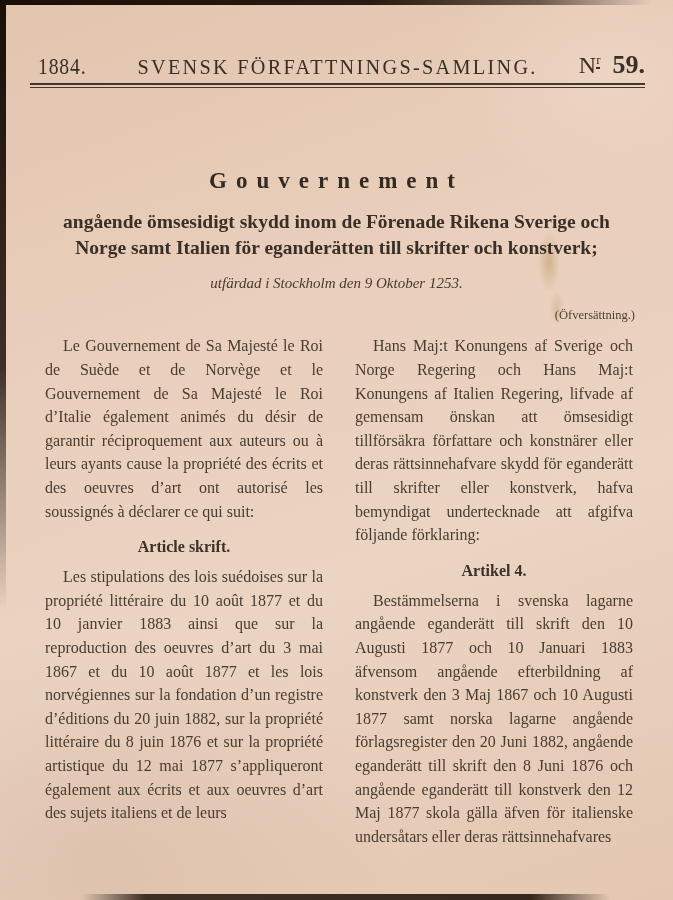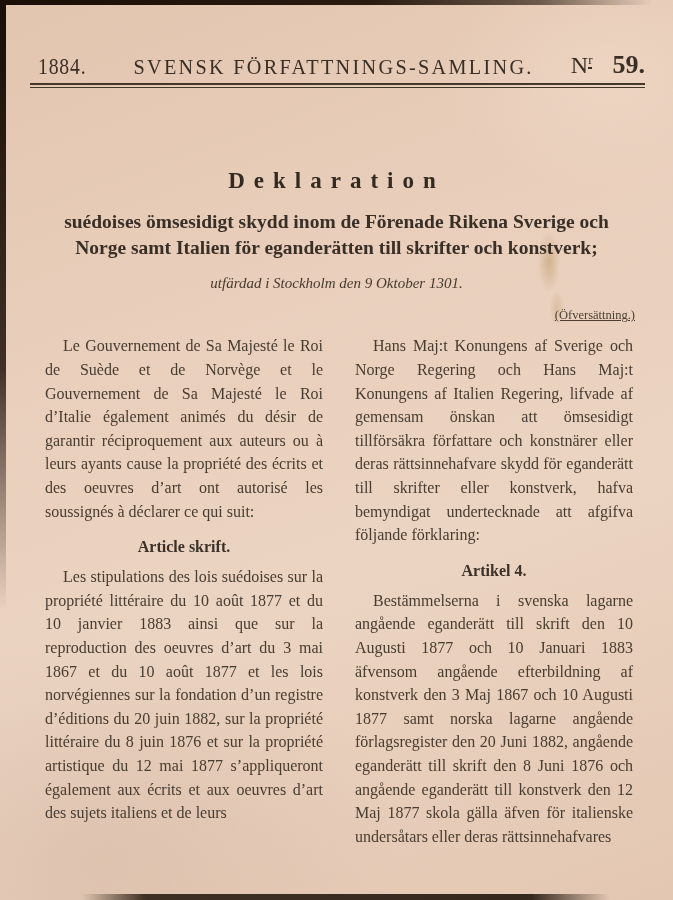--- a/index.html
+++ b/index.html
@@ -66,21 +66,21 @@
   .masthead .number .no-sup {
     font-size: 13px;
     vertical-align: 9px;
     border-bottom: 2px double #3a2f26;
     padding-bottom: 0px;
     line-height: 1;
   }
   .masthead .number .no-value {
     font-weight: bold;
     font-size: 26px;
-    margin-left: 20px;
+    margin-left: 12px;
   }
   .masthead-rule {
     margin: 3px 28px 0 30px;
     height: 2px;
     border-top: 2px solid #44372c;
     border-bottom: 1px solid #44372c;
   }
 
   .doc-title {
     margin-top: 80px;
@@ -115,21 +115,20 @@
   }
   .col {
     width: 294px;
   }
   .translation-note {
     text-align: right;
     font-size: 12.5px;
     padding-right: 6px;
     height: 18px;
     color: #4a3e32;
-    text-decoration: underline;
   }
   .col-spacer { height: 18px; }
   .body-para {
     font-size: 16px;
     line-height: 23.6px;
     text-align: justify;
     text-indent: 18px;
     margin: 8px;
     color: #483c30;
   }
@@ -146,23 +145,23 @@
 
 <div class="paper">
 
   <div class="masthead">
     <span class="year">1884.</span>
     <span class="series-title">SVENSK FÖRFATTNINGS-SAMLING.</span>
     <span class="number"><span>N</span><span class="no-sup">r</span><span class="no-value">59.</span></span>
   </div>
   <div class="masthead-rule"></div>
 
-  <div class="doc-title">Deklaration</div>
-  <div class="doc-subtitle">suédoises ömsesidigt skydd inom de Förenade Rikena Sverige och Norge samt Italien för eganderätten till skrifter och konstverk;</div>
-  <div class="doc-dateline">utfärdad i Stockholm den 9 Oktober 1301.</div>
+  <div class="doc-title">Gouvernement</div>
+  <div class="doc-subtitle">angående ömsesidigt skydd inom de Förenade Rikena Sverige och Norge samt Italien för eganderätten till skrifter och konstverk;</div>
+  <div class="doc-dateline">utfärdad i Stockholm den 9 Oktober 1253.</div>
 
   <div class="columns">
 
     <div class="col">
       <div class="col-spacer"></div>
       <p class="body-para">Le Gouvernement de Sa Majesté le Roi de Suède et de Norvège et le Gouvernement de Sa Majesté le Roi d’Italie également animés du désir de garantir réciproquement aux auteurs ou à leurs ayants cause la propriété des écrits et des oeuvres d’art ont autorisé les soussignés à déclarer ce qui suit:</p>
       <div class="article-heading">Article skrift.</div>
       <p class="body-para">Les stipulations des lois suédoises sur la propriété littéraire du 10 août 1877 et du 10 janvier 1883 ainsi que sur la reproduction des oeuvres d’art du 3 mai 1867 et du 10 août 1877 et les lois norvégiennes sur la fondation d’un registre d’éditions du 20 juin 1882, sur la propriété littéraire du 8 juin 1876 et sur la propriété artistique du 12 mai 1877 s’appliqueront également aux écrits et aux oeuvres d’art des sujets italiens et de leurs</p>
     </div>
 

